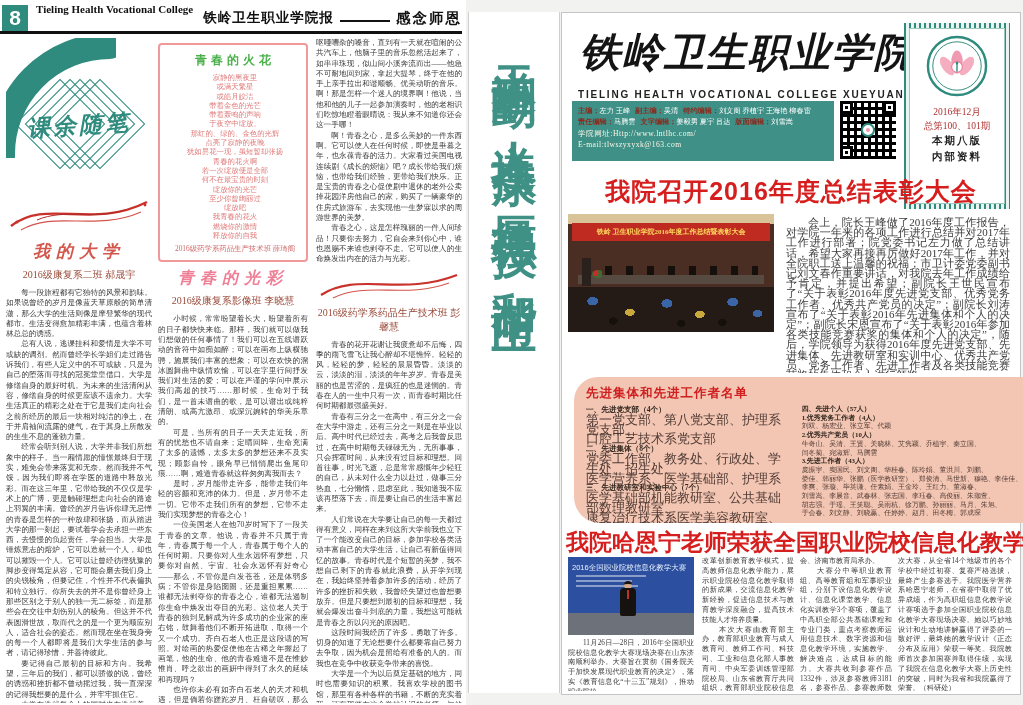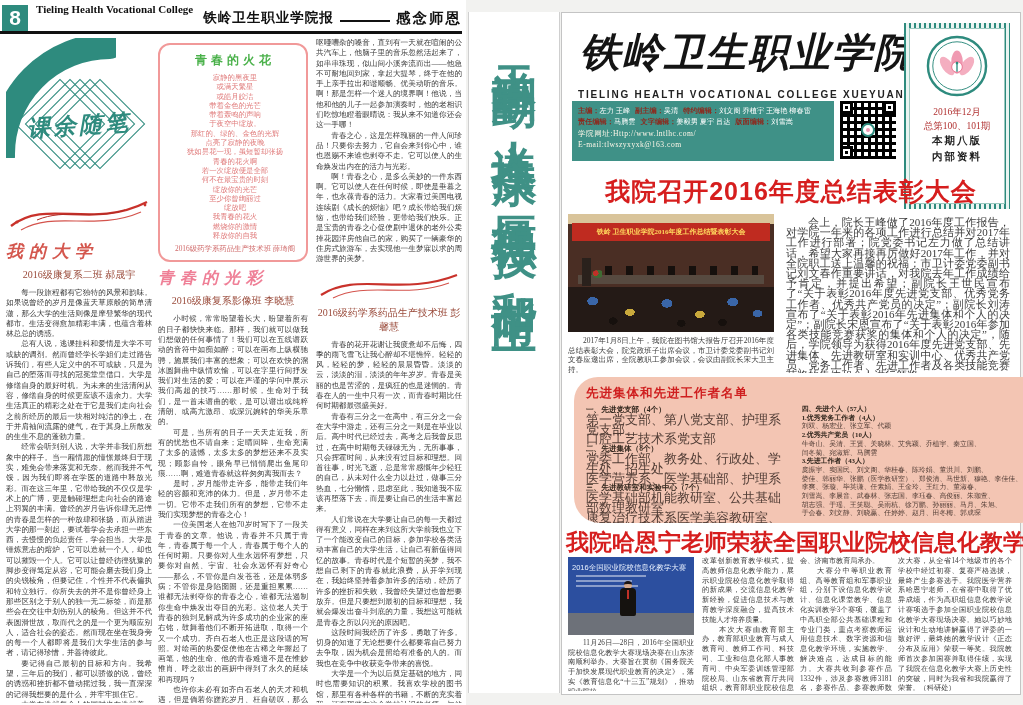--- a/index.html
+++ b/index.html
@@ -21,25 +21,25 @@
   .col2{left:158px;width:150px;}
   .col3{left:316px;width:146px;}
   .body-p{font-size:7.6px;line-height:10.3px;text-align:justify;margin:0;text-indent:2em;color:#3a3a3a;}
   .noindent{text-indent:0;}
   .byline{text-align:center;font-size:10px;color:#9a4a3a;margin:5px 0 6px 0;}
   .crescent{position:absolute;left:-10px;top:0px;}
   .diamond-logo{position:relative;width:146px;height:118px;margin-top:34px;}
   .dmnd{position:absolute;width:62px;height:62px;border:1.5px solid #2e8b7e;transform:rotate(45deg);background:transparent;}
   .logo-script{position:absolute;left:0;right:0;top:38px;text-align:center;font-style:italic;font-weight:bold;
                font-size:23px;color:#2e8b7e;letter-spacing:3px;transform:rotate(-4deg);}
-  .art-title{font-style:italic;font-weight:bold;letter-spacing:6px;margin:6px 0 2px 0;}
+  .art-title{text-align:center;font-style:italic;font-weight:bold;letter-spacing:6px;margin:6px 0 2px 0;}
   .t-red{color:#d4574e;font-size:17px;}
   .t-pink{color:#ef7f96;font-size:16px;}
   .t-green{color:#3aa65a;font-size:16px;}
-  .poem-box{border:2px solid #f19999;border-radius:12px;padding:7px 4px 6px 8px;margin-top:5px;}
+  .poem-box{border:2px solid #f19999;border-radius:4px;padding:7px 4px 6px 8px;margin-top:5px;}
   .poem-title{text-align:center;color:#4ab14a;font-weight:bold;font-size:12px;letter-spacing:4px;margin-bottom:4px;}
   .poem-lines{white-space:pre-line;text-align:center;font-size:7.4px;line-height:9.3px;color:#e07b7b;}
   .poem-sign{text-align:center;font-size:7.4px;color:#d06a6a;margin-top:4px;}
   .swirl{display:block;margin:2px auto;}
   
   .divider{position:absolute;left:468px;top:12px;width:90px;height:681px;background:#fff;
            border-left:1px solid #cfcfcf;border-right:1px solid #cfcfcf;display:flex;justify-content:center;}
   .slogan{writing-mode:vertical-rl;text-orientation:upright;font-family:"DejaVu Sans","Liberation Sans",sans-serif;
           font-weight:900;font-size:45px;color:#3f9186;letter-spacing:6px;margin-top:18px;}
   
@@ -192,22 +192,22 @@
     <p class="body-p">小时候，常常盼望着长大，盼望着所有的日子都快快来临。那样，我们就可以做我们想做的任何事情了！我们可以在五线谱跃动的音符中如痴如醉；可以在画布上纵横驰骋，施展我们丰富的想象；可以在欢快的溜冰圆舞曲中纵情欢愉，可以在字里行间抒发我们对生活的爱；可以在严谨的学问中展示我们高超的技巧……那时候，生命对于我们，是一首未谱曲的歌，是可以谱出或纯粹清朗、或高亢激昂、或深沉婉转的华美乐章的。</p>
     <p class="body-p">可是，当所有的日子一天天走近我，所有的忧愁也不请自来；定睛回眸，生命充满了太多的遗憾，太多太多的梦想还来不及实现；顾影自怜，眼角早已悄悄爬出鱼尾印痕……啊，难道青春就这样匆匆离我而去？</p>
     <p class="body-p">是时，岁月能带走许多，能带走我们年轻的容颜和充沛的体力。但是，岁月带不走一切。它带不走我们所有的梦想，它带不走我们实现梦想的青春之心！</p>
     <p class="body-p">一位美国老人在他70岁时写下了一段关于青春的文章。他说，青春并不只属于青年，青春属于每一个人，青春属于每个人的任何时期。只要你对人生永远怀有梦想，只要你对自然、宇宙、社会永远怀有好奇心——那么，不管你是白发苍苍，还是体弱多病；不管你是身陷囹圄，还是重担累累……谁都无法剥夺你的青春之心，谁都无法遏制你生命中焕发出夺目的光彩。这位老人关于青春的独到见解成为许多成功的企业家的座右铭，鼓舞着他们不断开拓进取，取得一个又一个成功。齐白石老人也正是这段话的写照。对绘画的热爱促使他在古稀之年握起了画笔，他的生命、他的青春难道不是在惟妙惟肖、呼之欲出的画妍中得到了永久的延续和再现吗？</p>
     <p class="body-p">也许你未必有如齐白石老人的天才和机遇，但是倘若你蹉跎岁月、枉自磋叹，那么你就无缘证明你有某方面的才华，也无法使你的生命焕发出内在的活力与光彩了。</p>
 
   </div>
 
   <div class="col col3">
     <p class="body-p noindent">呕唖嘈杂的嗓音，直到有一天就在喧闹的公共汽车上，他脑子里的音乐忽然活起来了，如串串珠现，似山间小溪奔流而出——他急不可耐地回到家，拿起大提琴，终于在他的手上亲手拉出和谐顺畅、优美动听的音乐。啊！那是怎样一个迷人的境界啊！他说，当他和他的儿子一起参加演奏时，他的老相识们吃惊地瞪着眼睛说：我从来不知道你还会这一手哪！</p>
+    <p class="body-p">啊！青春之心，是多么美妙的一件东西啊。它可以使人在任何时候，即使是垂暮之年，也永葆青春的活力。大家看过美国电视连续剧《成长的烦恼》吧？成长带给我们烦恼，也带给我们经验，更带给我们快乐。正是宝贵的青春之心促使剧中退休的老外公卖掉花园洋房他自己的家，购买了一辆豪华的住房式旅游车，去实现他一生梦寐以求的周游世界的美梦。</p>
     <p class="body-p">青春之心，这是怎样瑰丽的一件人间珍品！只要你去努力，它自会来到你心中，谁也恩赐不来谁也剥夺不走。它可以使人的生命焕发出内在的活力与光彩。</p>
-    <p class="body-p">啊！青春之心，是多么美妙的一件东西啊。它可以使人在任何时候，即使是垂暮之年，也永葆青春的活力。大家看过美国电视连续剧《成长的烦恼》吧？成长带给我们烦恼，也带给我们经验，更带给我们快乐。正是宝贵的青春之心促使剧中退休的老外公卖掉花园洋房他自己的家，购买了一辆豪华的住房式旅游车，去实现他一生梦寐以求的周游世界的美梦。</p>
     <svg class="swirl" width="144" height="34" viewBox="0 0 144 34">
       <path d="M4,28 C40,4 84,30 140,8" fill="none" stroke="#c9322b" stroke-width="2.2"></path>
       <path d="M16,31 C50,14 88,32 132,16" fill="none" stroke="#d4534c" stroke-width="1.1"></path>
     </svg>
     <div class="byline">2016级药学系药品生产技术班  彭馨慧</div>
     <p class="body-p">青春的花开花谢让我疲惫却不后悔，四季的雨飞雪飞让我心醉却不堪憔悴。轻轻的风，轻轻的梦，轻轻的晨晨昏昏。淡淡的云，淡淡的泪，淡淡的年年岁岁。青春是美丽的也是苦涩的，是疯狂的也是迷惘的。青春在人的一生中只有一次，而青春时期比任何时期都最强盛美好。</p>
     <p class="body-p">青春有三分之一在高中，有三分之一会在大学中游走，还有三分之一则是在毕业以后。高中时代已经过去，高考之后我曾反思过，在高中时期每天碌碌无为，无所事事，只会挥霍时间，从来没有过目标和理想。回首往事，时光飞逝，总是常常感慨年少轻狂的自己，从未对什么全力以赴过，做事三分热血，七分懒惰，思虑至此，我知道我不应该再堕落下去，而是要让自己的生活丰富起来。</p>
     <p class="body-p">人们常说在大学要让自己的每一天都过得有意义，同样在来到这所大学前我也立下了一个能改变自己的目标，参加学校各类活动丰富自己的大学生活，让自己有新值得回忆的故事。青春时代是个短暂的美梦，我不想自己剩下的青春就此浪费，从开学到现在，我始终坚持着参加许多的活动，经历了许多的挫折和失败，我曾经失望过也曾想要放弃。但是只要想到最初的目标和理想，我就会爆发出奋斗到底的力量，我想这可能就是青春之所以闪光的原因吧。</p>
     <p class="body-p">这段时间我经历了许多，勇敢了许多。切身的知道了无论想要什么都要靠自己努力去争取，因为机会是留给有准备的人的。而我也在竞争中收获竞争带来的喜悦。</p>
     <p class="body-p">大学是一个为以后奠定基础的地方，同时也需要知识的积累。我喜欢学校的图书馆，那里有各种各样的书籍，不断的充实着我。还有那些在这个学校认识的老师，与他们相遇相知让我幸福至极，这一切的一切都在撬动着我的青春，使我的青春绚丽多彩、闪闪发光。</p>
@@ -265,21 +265,20 @@
   <div class="headline1">我院召开2016年度总结表彰大会</div>
 
   <div class="photo1">
     <div class="photo1-banner">铁岭 卫生职业学院2016年度工作总结暨表彰大会</div>
     <div class="stage-heads"></div>
     <div class="stage-table"></div>
     <div class="podium"></div>
     <div class="podium-flower"></div>
     <div class="audience"></div>
   </div>
-  <div class="caption">2017年1月8日上午，我院在图书馆大报告厅召开2016年度总结表彰大会，院党政班子出席会议，市卫计委党委副书记刘文春应邀出席，全院教职工参加会议，会议由副院长宋大卫主持。</div>
 
   <div class="meet-body">
     <p>会上，院长王峰做了2016年度工作报告，对学院一年来的各项工作进行总结并对2017年工作进行部署；院党委书记左力做了总结讲话，希望大家再接再厉做好2017年工作，并对全院职工送上温馨的祝福；市卫计委党委副书记刘文春作重要讲话，对我院去年工作成绩给予肯定，并提出希望；副院长王世民宣布了“关于表彰2016年度先进党支部、优秀党务工作者、优秀共产党员的决定”；副院长刘涛宣布了“关于表彰2016年先进集体和个人的决定”；副院长宋恩宣布了“关于表彰2016年参加各类技能竞赛获奖的集体和个人的决定”，随后，学院领导为获得2016年度先进党支部、先进集体、先进教研室和实训中心、优秀共产党员、党务工作者、先进工作者及各类技能竞赛获奖的集体和个人进行颁奖。</p>
     <p>本次大会认真总结回顾了2016年各项工作，部署了2017年工作重点，表彰了先进集体和先进个人，激励全院教职工统一思想、提高认识、坚定信心、扎实工作，圆满完成学院重点工作，推动学院稳步向前发展。</p>
     <div class="signoff">（党委工作部）</div>
   </div>
 
   <div class="awards-box">
     <div class="awards-title">先进集体和先进工作者名单</div>
     <div class="awards-cols">

